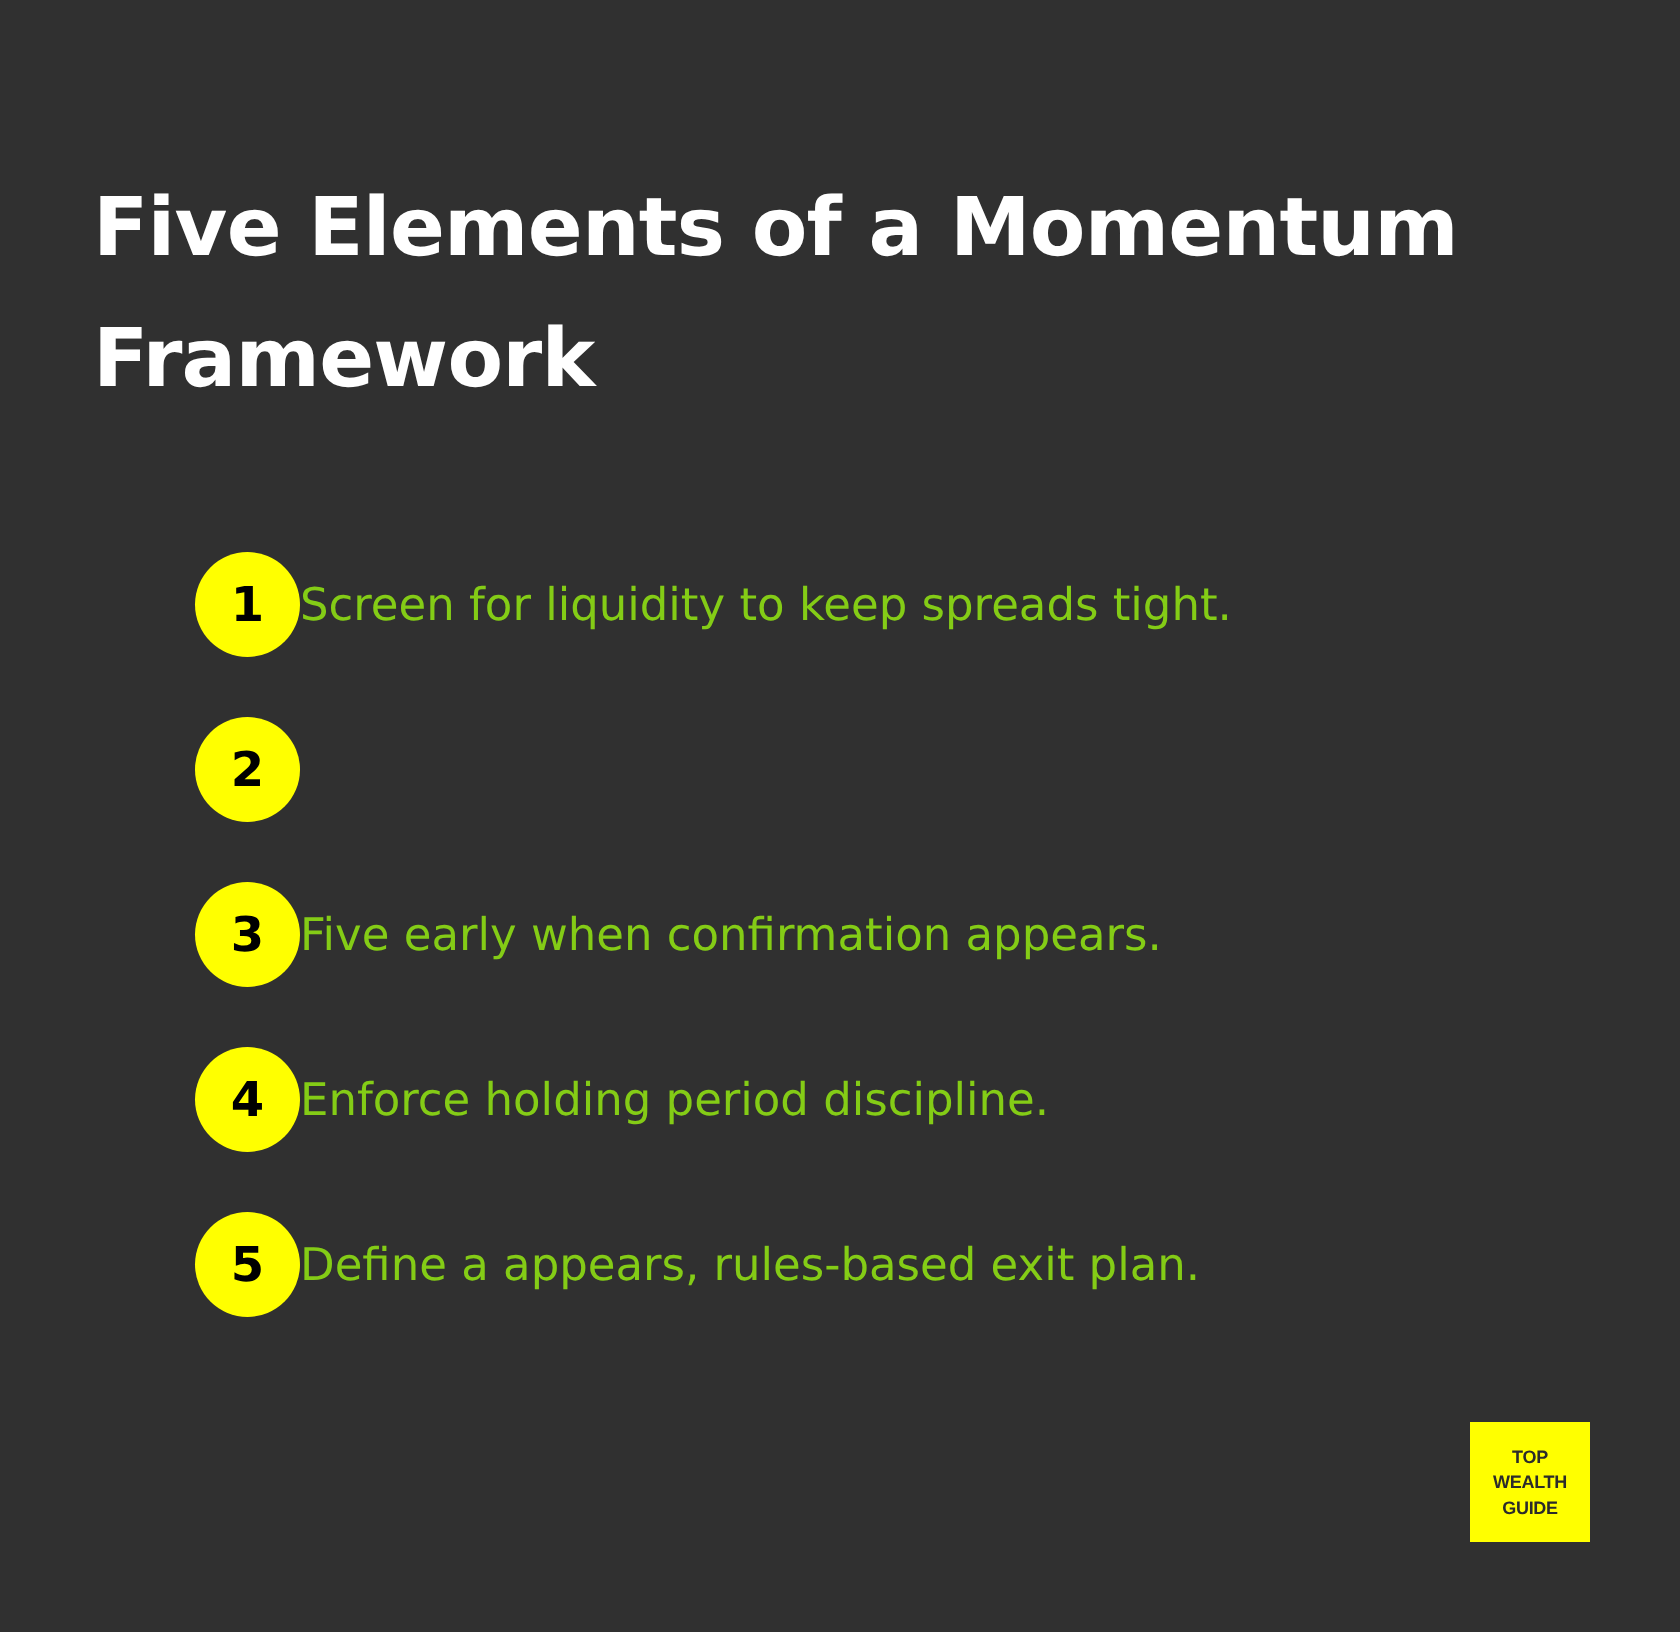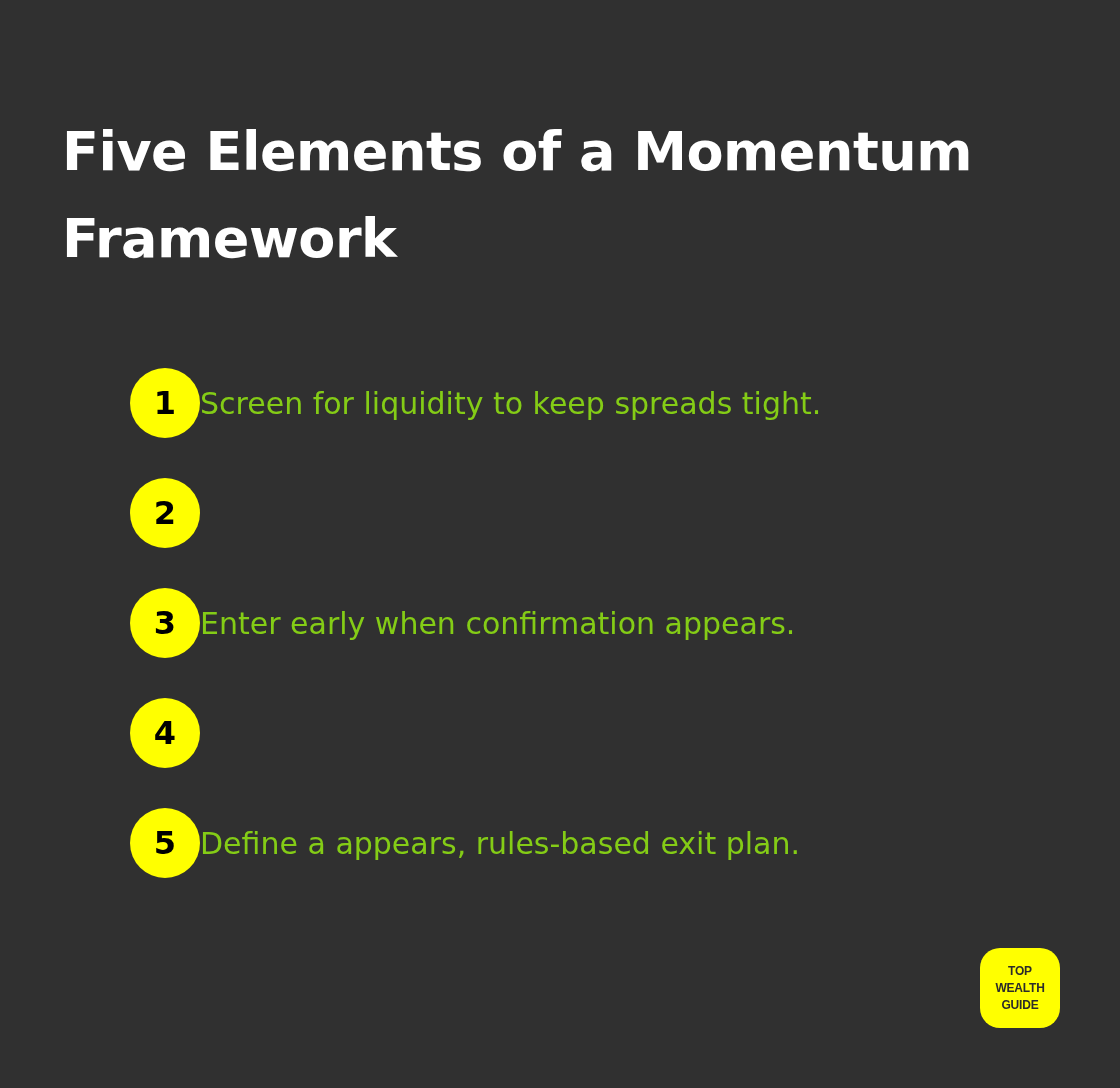--- a/index.html
+++ b/index.html
@@ -54,42 +54,42 @@
       width: 80px; height: 80px;
       background: #ffff00;
       display: flex; flex-direction: column;
       align-items: center; justify-content: center;
       color: #2b2b2b;
       font-family: "Liberation Sans", sans-serif;
       font-weight: bold;
       font-size: 12px;
       line-height: 17px;
       letter-spacing: -0.2px;
-      border-radius: 20px;
     }
   </style>
 </head>
 <body>
 
 <h1 class="title">Five Elements of a Momentum Framework</h1>
 
 <ul class="list">
   <li class="item">
     <span class="badge">1</span>
     <span class="text">Screen for liquidity to keep spreads tight.</span>
   </li>
   <li class="item">
     <span class="badge">2</span>
   </li>
   <li class="item">
     <span class="badge">3</span>
-    <span class="text">Enter early when confirmation appears.</span>
+    <span class="text">Five early when confirmation appears.</span>
   </li>
   <li class="item">
     <span class="badge">4</span>
+    <span class="text">Enforce holding period discipline.</span>
   </li>
   <li class="item">
     <span class="badge">5</span>
     <span class="text">Define a appears, rules-based exit plan.</span>
   </li>
 </ul>
 
 <div class="logo">
   <span>TOP</span>
   <span>WEALTH</span>

